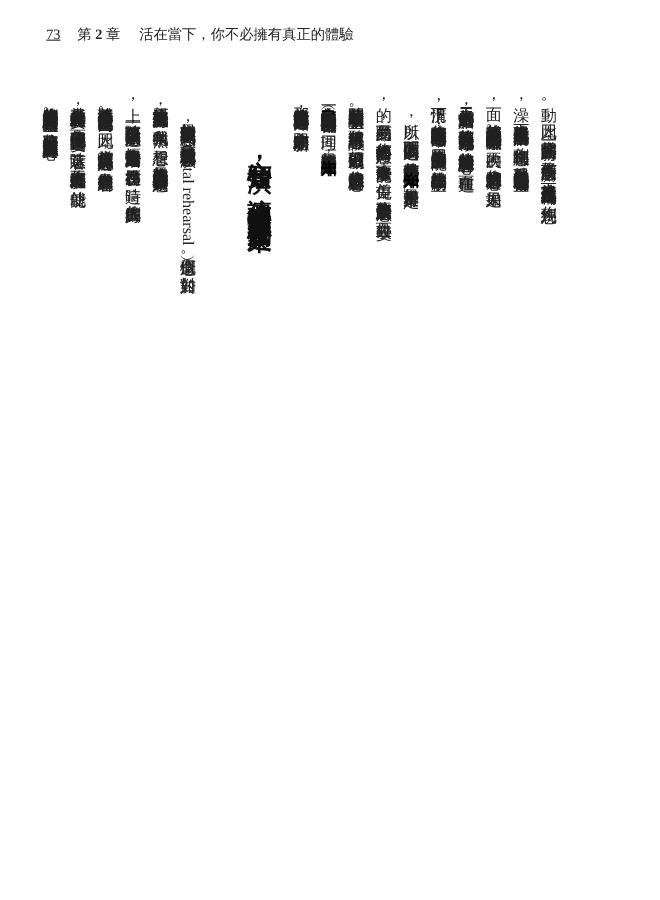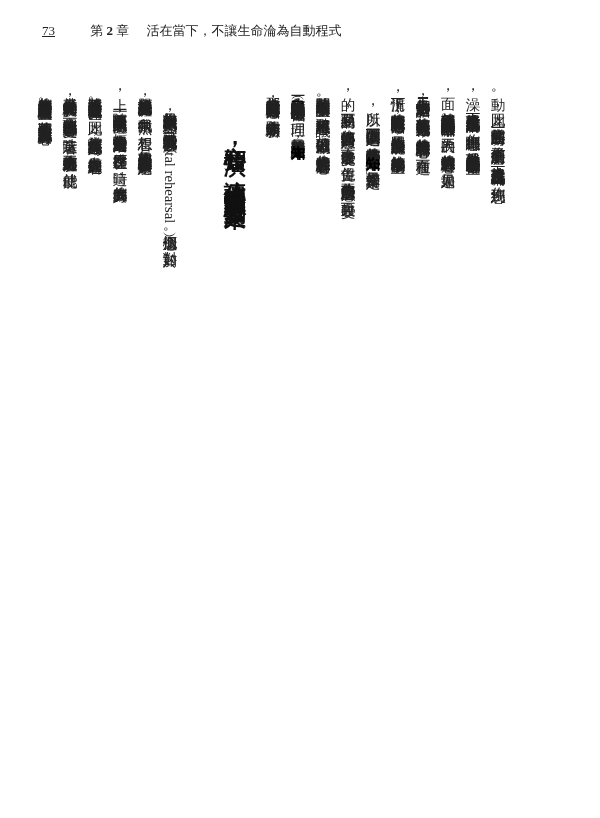--- a/index.html
+++ b/index.html
@@ -17,21 +17,21 @@
   }
   .running-header {
     position: absolute;
     left: 42px;
     top: 22px;
     font-size: 13px;
     font-family: "Liberation Serif", "DejaVu Serif", serif;
     color: #222;
     white-space: nowrap;
   }
-  .running-header .page-num { margin-right: 32px; text-decoration: underline; }
+  .running-header .page-num { margin-right: 12px; text-decoration: underline; }
   .running-header .chapter { margin-right: 14px; }
   .running-header .chapter b { font-weight: bold; }
 
   .col {
     position: absolute;
     top: 86px;
     height: 700px;
     writing-mode: vertical-rl;
     text-orientation: upright;
     font-size: 14.6px;
@@ -64,21 +64,21 @@
     color: #111;
     white-space: nowrap;
   }
 </style>
 </head>
 <body>
 
 <div class="running-header">
   <span class="page-num">73</span>
   <span class="chapter"><span>第</span> <b>2</b> <span>章</span></span>
-  <span>活在當下，不讓生命淪為自動程式</span>
+  <span>活在當下，你不必擁有真正的體驗</span>
 </div>
 
 <div class="col" style="left:486px">動。因此，當你展開新的一天時，你一有了上廁所的念頭，接下來就會發現自己正在走向馬桶；你一想到洗</div>
 <div class="col" style="left:461px">澡，接下來就發現自己正在調整水溫淋浴；你一想到咖啡機，就發現自己的注意力與能量都放在那台咖啡機上</div>
 <div class="col" style="left:436px">面，然後你便自動地走向廚房煮你早上都要喝的一杯爪哇咖啡。再一次的，你的身體跟著你的心智走。如果過</div>
 <div class="col" style="left:411px">去二十二年你都是這麼做的話，你的身體可以毫不費力地自動運作。你的身體始終跟隨著你的心智，而在這種</div>
 <div class="col" style="left:386px">情況下，你的身體不斷跟隨著你的心走向已知，這是因為你的注意力及你的能量，始終都放在已知的事物上。</div>
 <div class="col" style="left:361px">
   <span>　所以，問問你以下的這個問題：「你的身體是否有可能開始追隨你的心智走向</span><b>未知</b><span>？」如果答案是肯定</span>
 </div>

